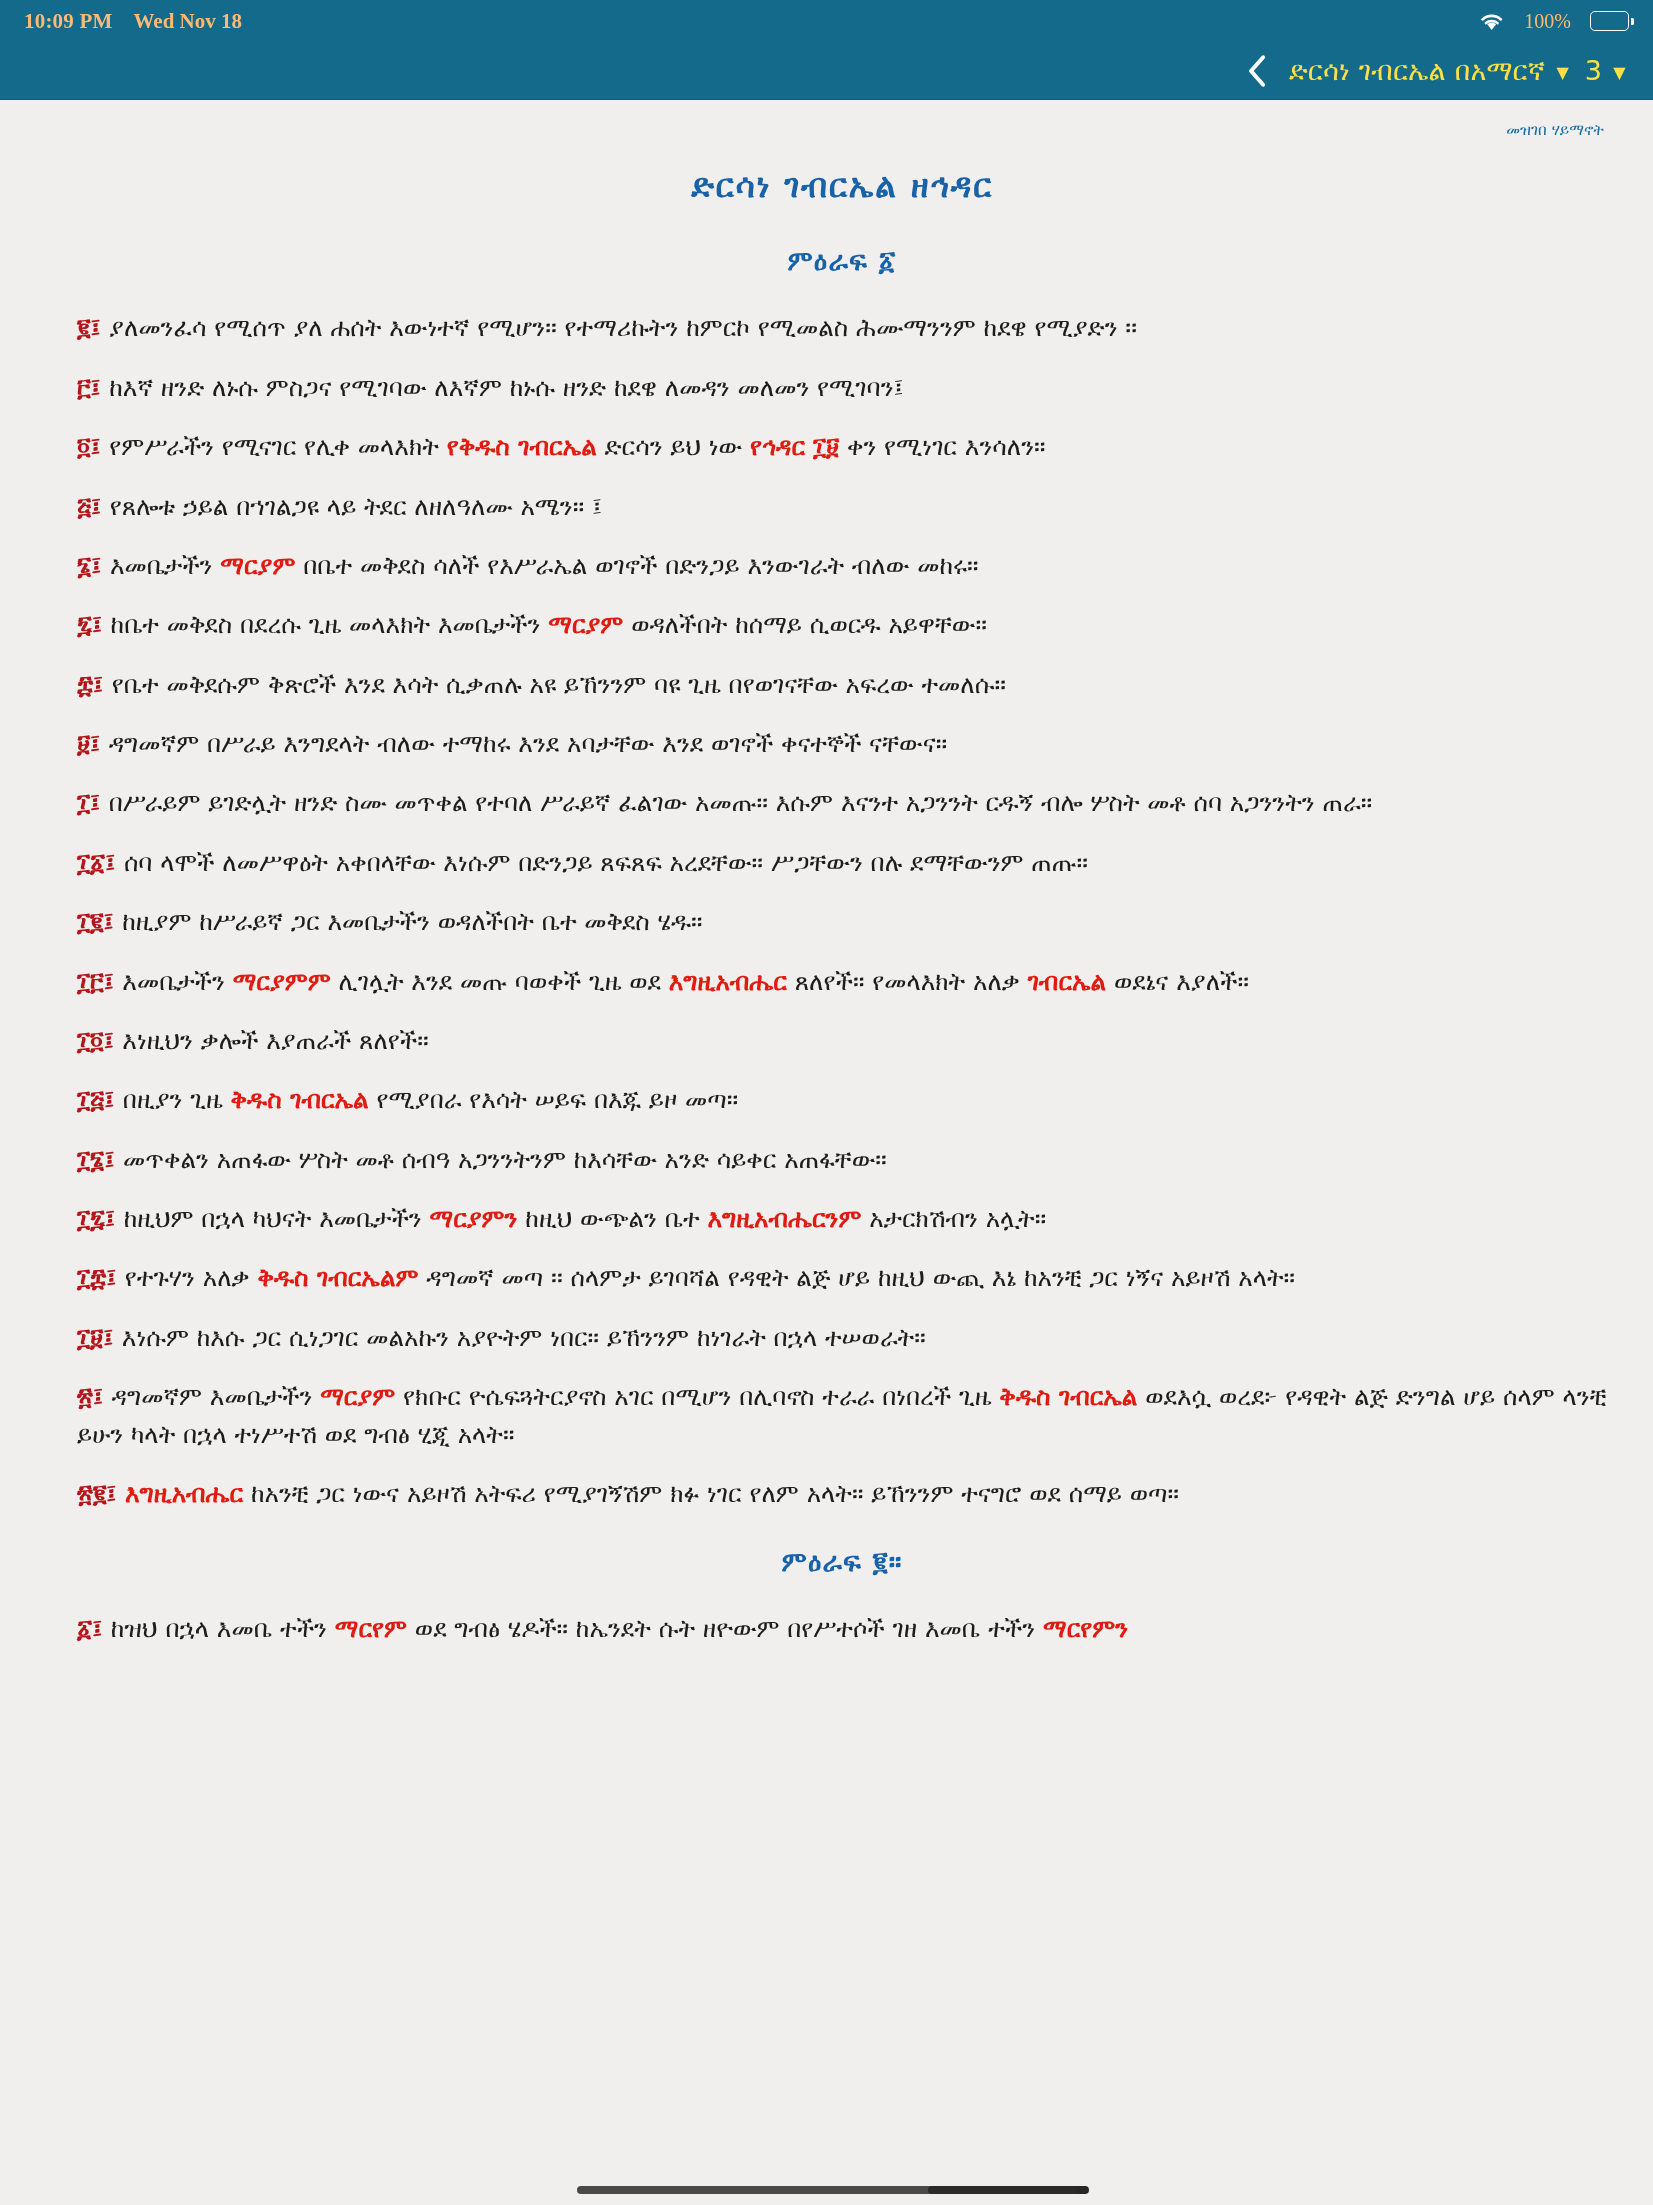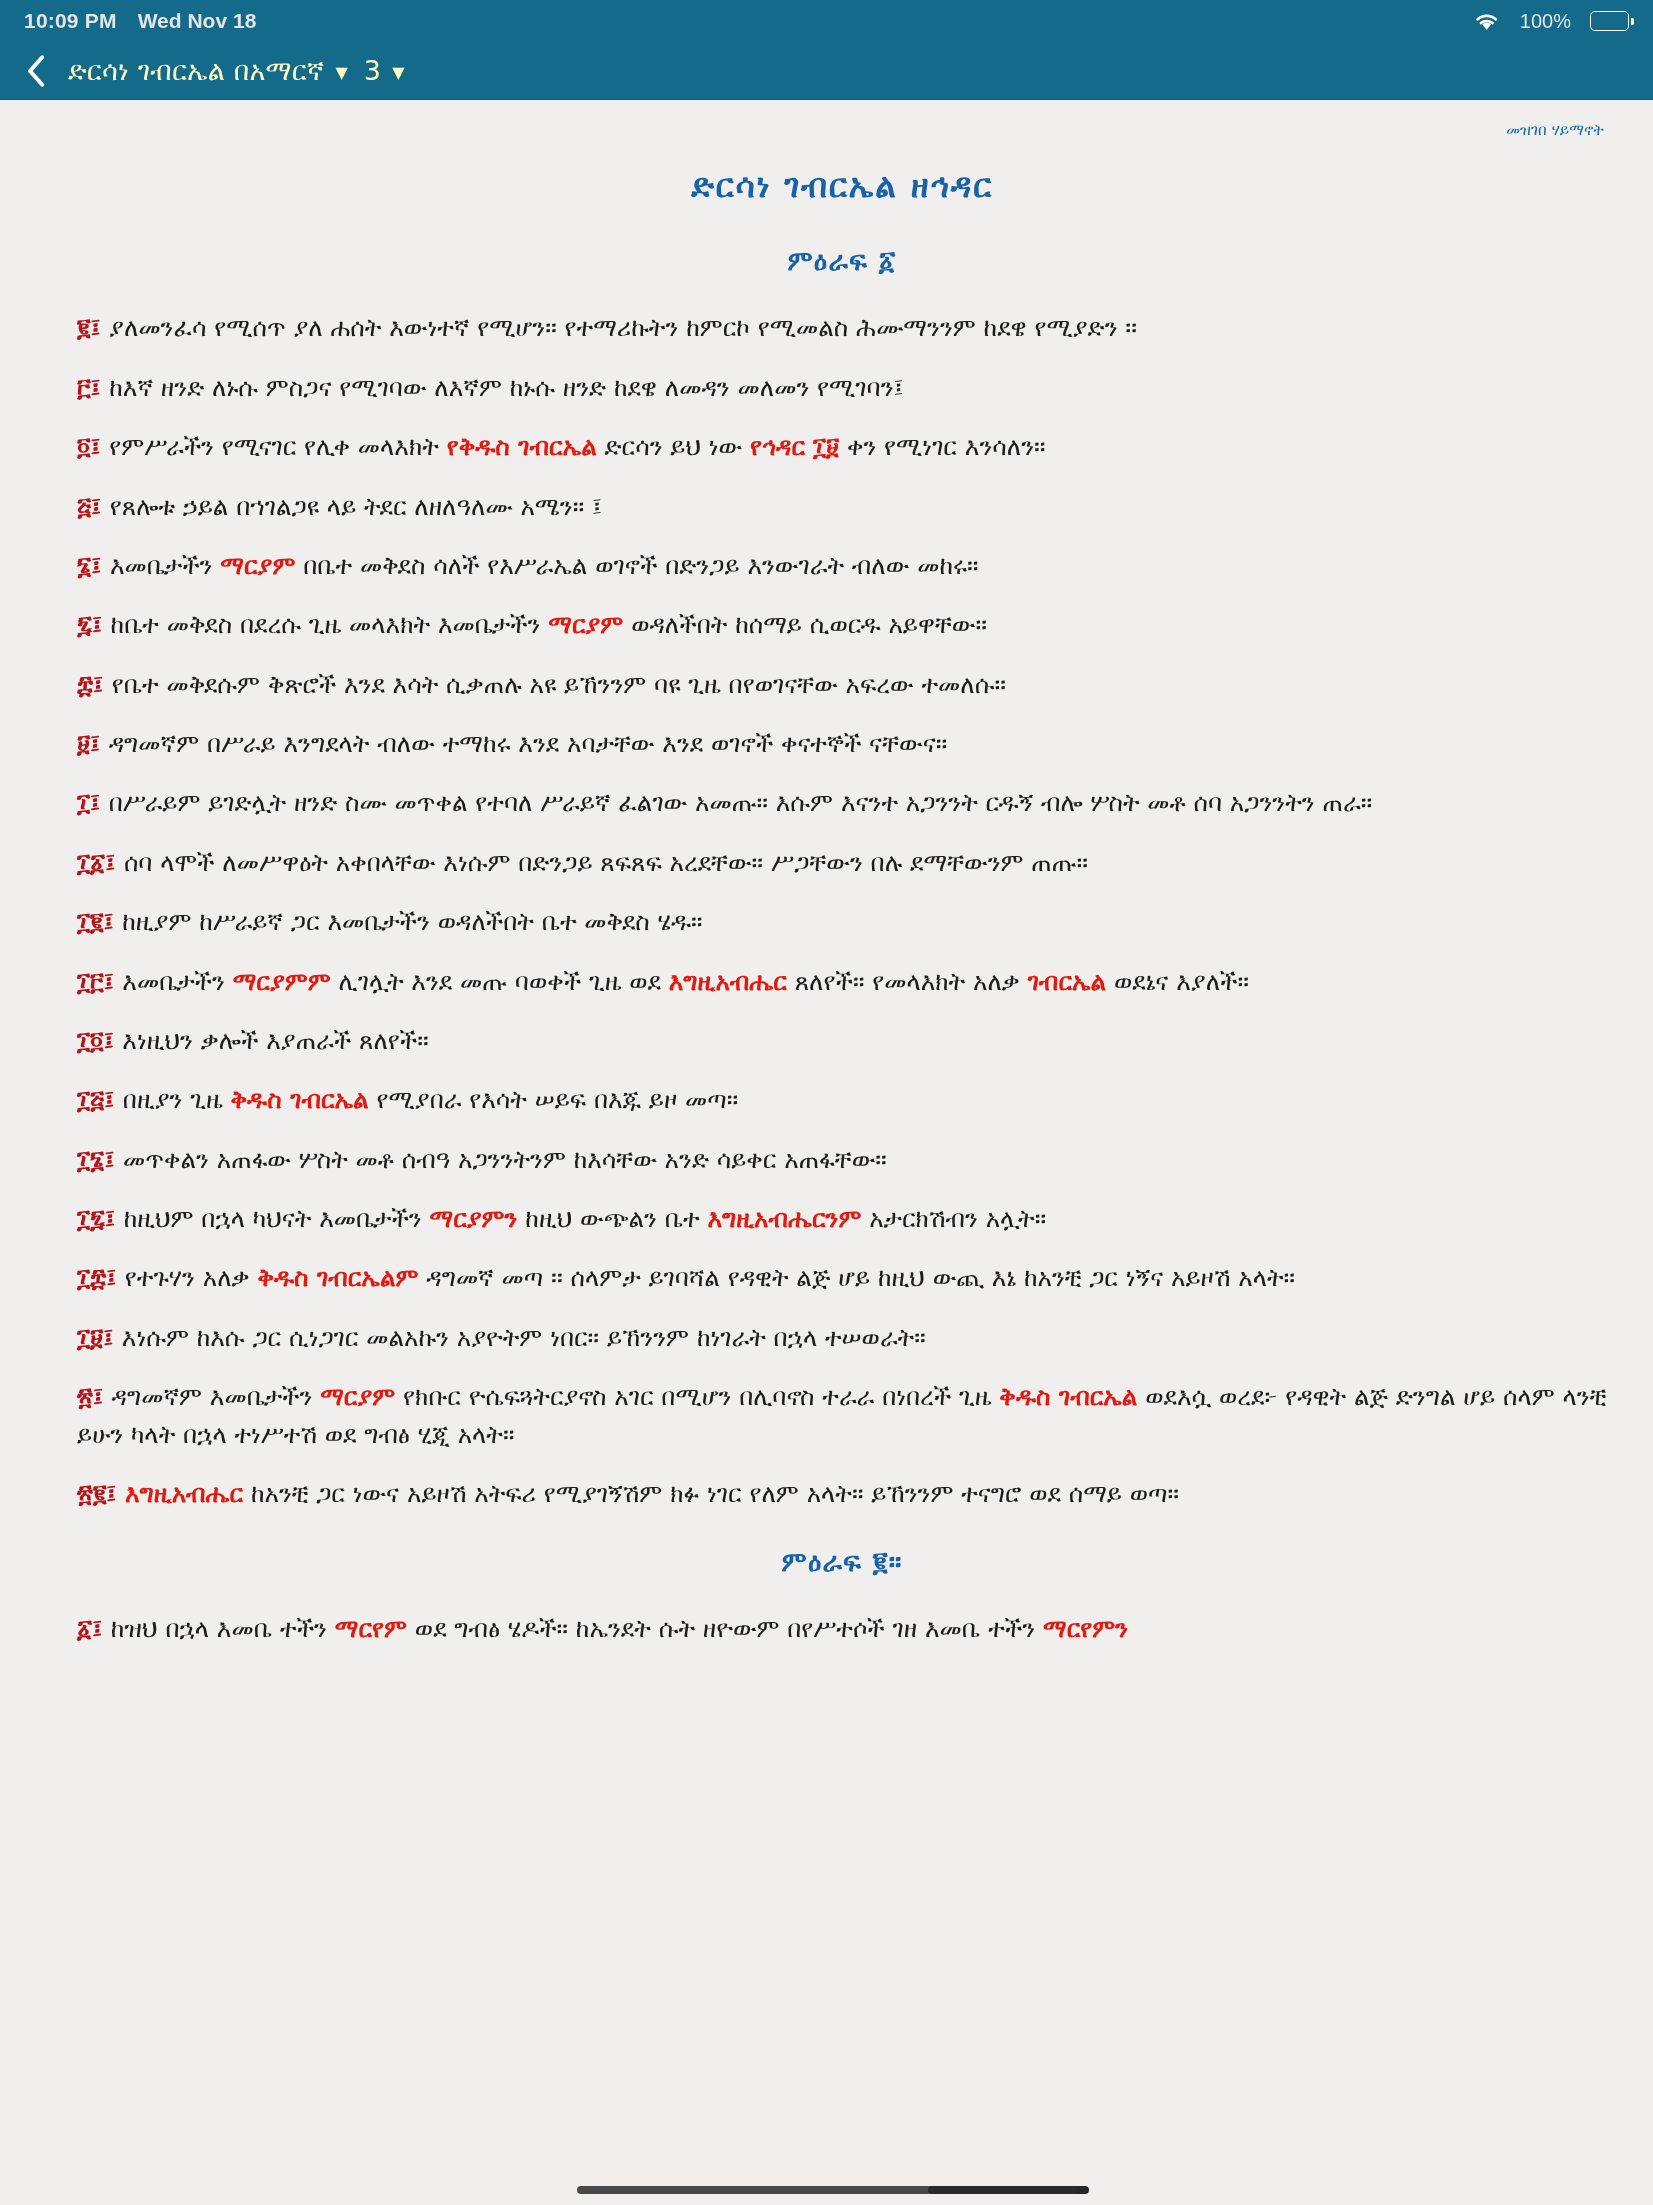--- a/index.html
+++ b/index.html
@@ -12,26 +12,26 @@
     height: 2205px;
     font-family: "DejaVu Sans", "Liberation Sans", sans-serif;
     overflow: hidden;
     position: relative;
   }
 
   
   .status-bar {
     height: 42px;
     background: #136a8a;
-    color: #e5e5e5;
+    color: #fdba74;
     display: flex;
     align-items: center;
     padding: 8px 24px;
     font-size: 21px;
-    font-family: Liberation Sans, sans-serif;
+    font-family: Liberation Serif, serif;
     box-sizing: border-box;
   }
   .status-left {
     display: flex;
     align-items: center;
     gap: 21px;
   }
   .status-right {
     margin-left: auto;
     display: flex;
@@ -65,26 +65,27 @@
     background: #ffffff;
     height: 100%;
     width: 100%;
     border-radius: 2.4px;
   }
 
   
   .nav-bar {
     height: 58px;
     background: #136a8a;
-    color: #fef9c3;
+    color: #fde047;
     display: flex;
     align-items: center;
     padding: 0 22.6px;
     box-sizing: border-box;
     border-bottom: 0.8px solid #0f5b77;
+    justify-content: flex-end;
   }
   .back-chevron {
     width: 27.4px;
     height: 42px;
     display: flex;
     align-items: center;
     justify-content: center;
     margin-right: 18px;
     cursor: pointer;
   }

